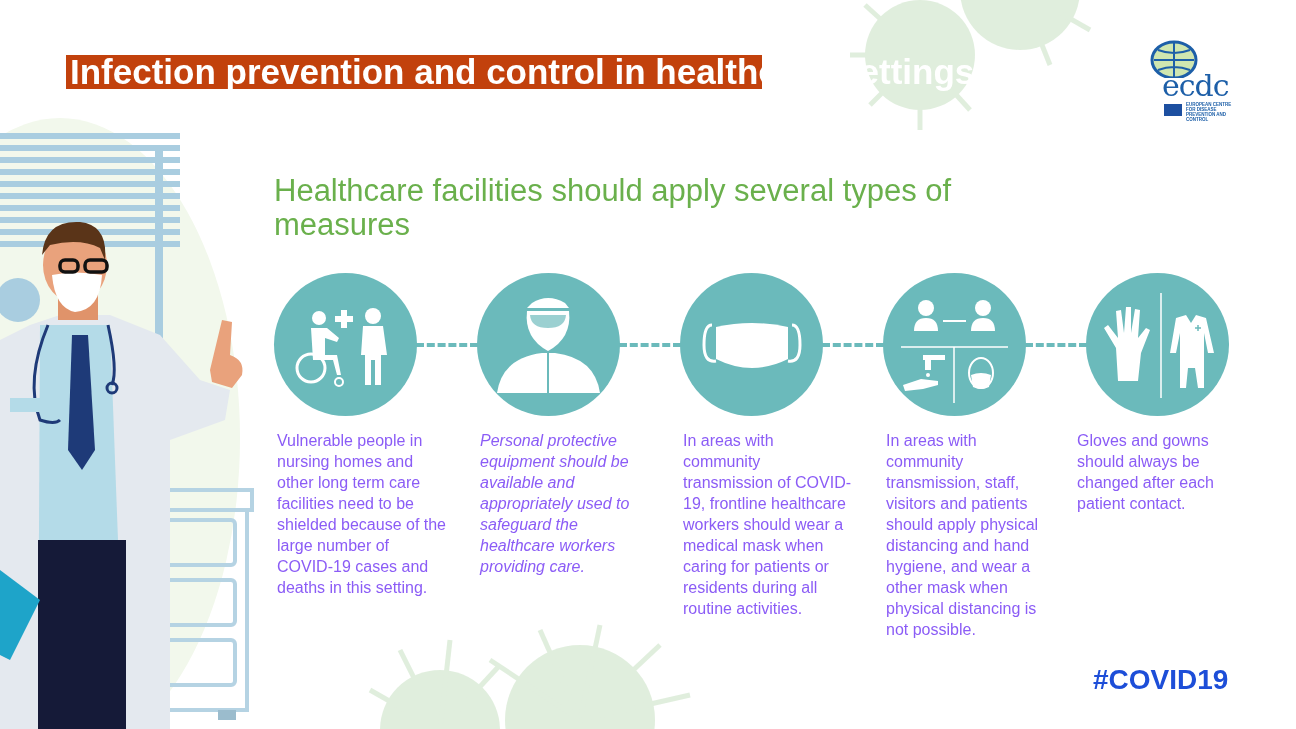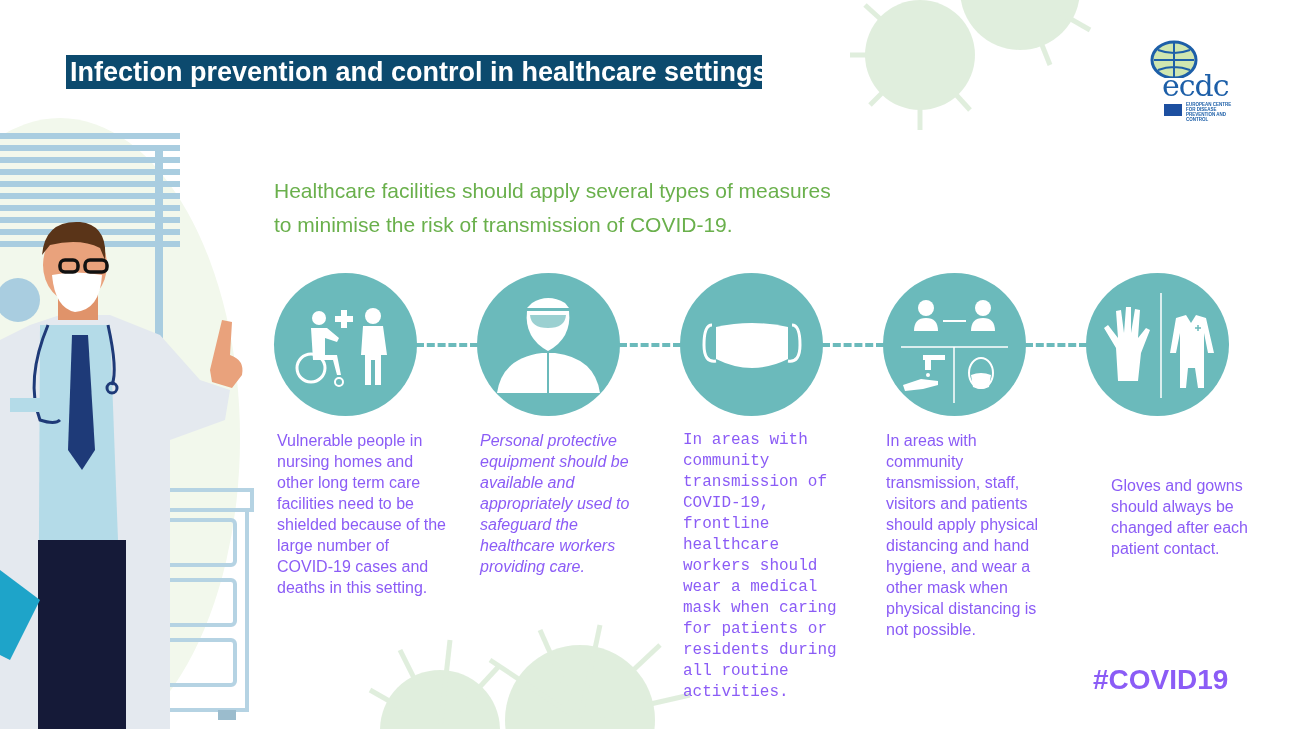--- a/index.html
+++ b/index.html
@@ -3,46 +3,46 @@
   <meta charset="utf-8">
   <style>
     * { margin: 0; padding: 0; box-sizing: border-box; }
     html, body { width: 1296px; height: 729px; overflow: hidden; background: #ffffff; }
     body { position: relative; font-family: "Liberation Sans", "DejaVu Sans", sans-serif; }
 
     .bg-blob { position: absolute; left: -120px; top: 118px; width: 360px; height: 640px; border-radius: 50%; background: #f2f8ec; }
 
     .title-bar {
       position: absolute; left: 66px; top: 55px; height: 34px; width: 696px;
-      background: #0c4a6e; color: #ffffff; font-weight: bold; font-size: 27px;
+      background: #c2410c; color: #ffffff; font-weight: bold; font-size: 35px;
       line-height: 34px; padding-left: 4px; white-space: nowrap; letter-spacing: 0px;
     }
 
     .logo { position: absolute; left: 1144px; top: 38px; width: 92px; height: 82px; }
     .logo-text { position: absolute; left: 18px; top: 30px; font-family: "DejaVu Serif", serif; font-size: 30px; color: #1d5fa8; letter-spacing: -1px; }
     .logo-sub { position: absolute; left: 42px; top: 64px; font-size: 4.5px; color: #1d5fa8; line-height: 5px; width: 48px; font-weight: bold; }
     .logo-flag { position: absolute; left: 20px; top: 66px; width: 18px; height: 12px; background: #1d4fa0; }
 
     .subtitle {
       position: absolute; left: 274px; top: 174px; width: 760px;
-      color: #6ab04c; font-size: 21px; line-height: 34px;
+      color: #6ab04c; font-size: 31px; line-height: 34px;
     }
 
     .connector { position: absolute; top: 343px; height: 4px; border-top: 4px dashed #6bbabb; }
 
     .circle {
       position: absolute; top: 273px; width: 143px; height: 143px; border-radius: 50%;
       background: #6bbabb; display: flex; align-items: center; justify-content: center; overflow: hidden;
     }
 
     .desc {
       position: absolute; top: 430px; color: #8b5cf6; font-size: 16px; line-height: 21px; width: 170px;
     }
 
-    .hashtag { position: absolute; left: 1093px; top: 664px; color: #8b5cf6; font-weight: bold; font-size: 28px; }
+    .hashtag { position: absolute; left: 1093px; top: 664px; color: #1d4ed8; font-weight: bold; font-size: 28px; }
 
     .virus { position: absolute; opacity: 0.35; }
     .doctor { position: absolute; left: 0; top: 120px; width: 270px; height: 609px; }
   </style>
 </head>
 <body>
 
 <div class="bg-blob"></div>
 
 <svg class="virus" style="left:850px;top:-40px;" width="260" height="200" viewBox="0 0 260 200">
@@ -143,21 +143,20 @@
     <ellipse cx="26" cy="22" rx="22" ry="18" fill="#cfe6b0" stroke="#1d5fa8" stroke-width="3"></ellipse>
     <path d="M6 22 H46 M26 4 V40 M10 12 Q26 18 42 12 M10 32 Q26 26 42 32" stroke="#1d5fa8" stroke-width="2" fill="none"></path>
   </svg>
   <div class="logo-text">ecdc</div>
   <div class="logo-flag"></div>
   <div class="logo-sub">EUROPEAN CENTRE FOR DISEASE PREVENTION AND CONTROL</div>
 </div>
 
 <div class="subtitle">
   <div>Healthcare facilities should apply several types of measures</div>
-  <div>to minimise the risk of transmission of COVID-19.</div>
 </div>
 
 <div class="connector" style="left:416px;width:62px;"></div>
 <div class="connector" style="left:619px;width:62px;"></div>
 <div class="connector" style="left:822px;width:62px;"></div>
 <div class="connector" style="left:1025px;width:62px;"></div>
 
 <div class="circle" style="left:274px;">
   <svg width="110" height="90" viewBox="0 0 110 90">
     <g fill="#fff">
@@ -217,17 +216,17 @@
   <svg width="143" height="143" viewBox="0 0 143 143">
     <line x1="75" y1="20" x2="75" y2="125" stroke="#fff" stroke-width="1.5"></line>
     <path d="M32 108 L30 75 L18 55 L22 52 L32 65 L30 38 L35 37 L38 60 L40 34 L45 34 L45 60 L49 36 L54 37 L52 65 L60 55 L64 57 L55 80 L52 108 Z" fill="#fff"></path>
     <path d="M90 45 L100 42 L105 50 L110 42 L120 45 L128 80 L122 80 L118 60 L118 115 L112 115 L109 95 L102 95 L100 115 L94 115 L94 60 L90 80 L84 80 Z" fill="#fff"></path>
     <path d="M112 52 V58 M109 55 H115" stroke="#6bbabb" stroke-width="1.5"></path>
   </svg>
 </div>
 
 <div class="desc" style="left:277px;">Vulnerable people in nursing homes and other long term care facilities need to be shielded because of the large number of COVID-19 cases and deaths in this setting.</div>
 <div class="desc" style="left:480px;font-style:italic;">Personal protective equipment should be available and appropriately used to safeguard the healthcare workers providing care.</div>
-<div class="desc" style="left:683px;font-family:Liberation Mono, monospace;">In areas with community transmission of COVID-19, frontline healthcare workers should wear a medical mask when caring for patients or residents during all routine activities.</div>
+<div class="desc" style="left:683px;">In areas with community transmission of COVID-19, frontline healthcare workers should wear a medical mask when caring for patients or residents during all routine activities.</div>
 <div class="desc" style="left:886px;">In areas with community transmission, staff, visitors and patients should apply physical distancing and hand hygiene, and wear a other mask when physical distancing is not possible.</div>
-<div class="desc" style="left:1111px;width:150px;margin-top:45px;">Gloves and gowns should always be changed after each patient contact.</div>
+<div class="desc" style="left:1077px;width:150px;">Gloves and gowns should always be changed after each patient contact.</div>
 
 <div class="hashtag">#COVID19</div>
 
 </body></html>

